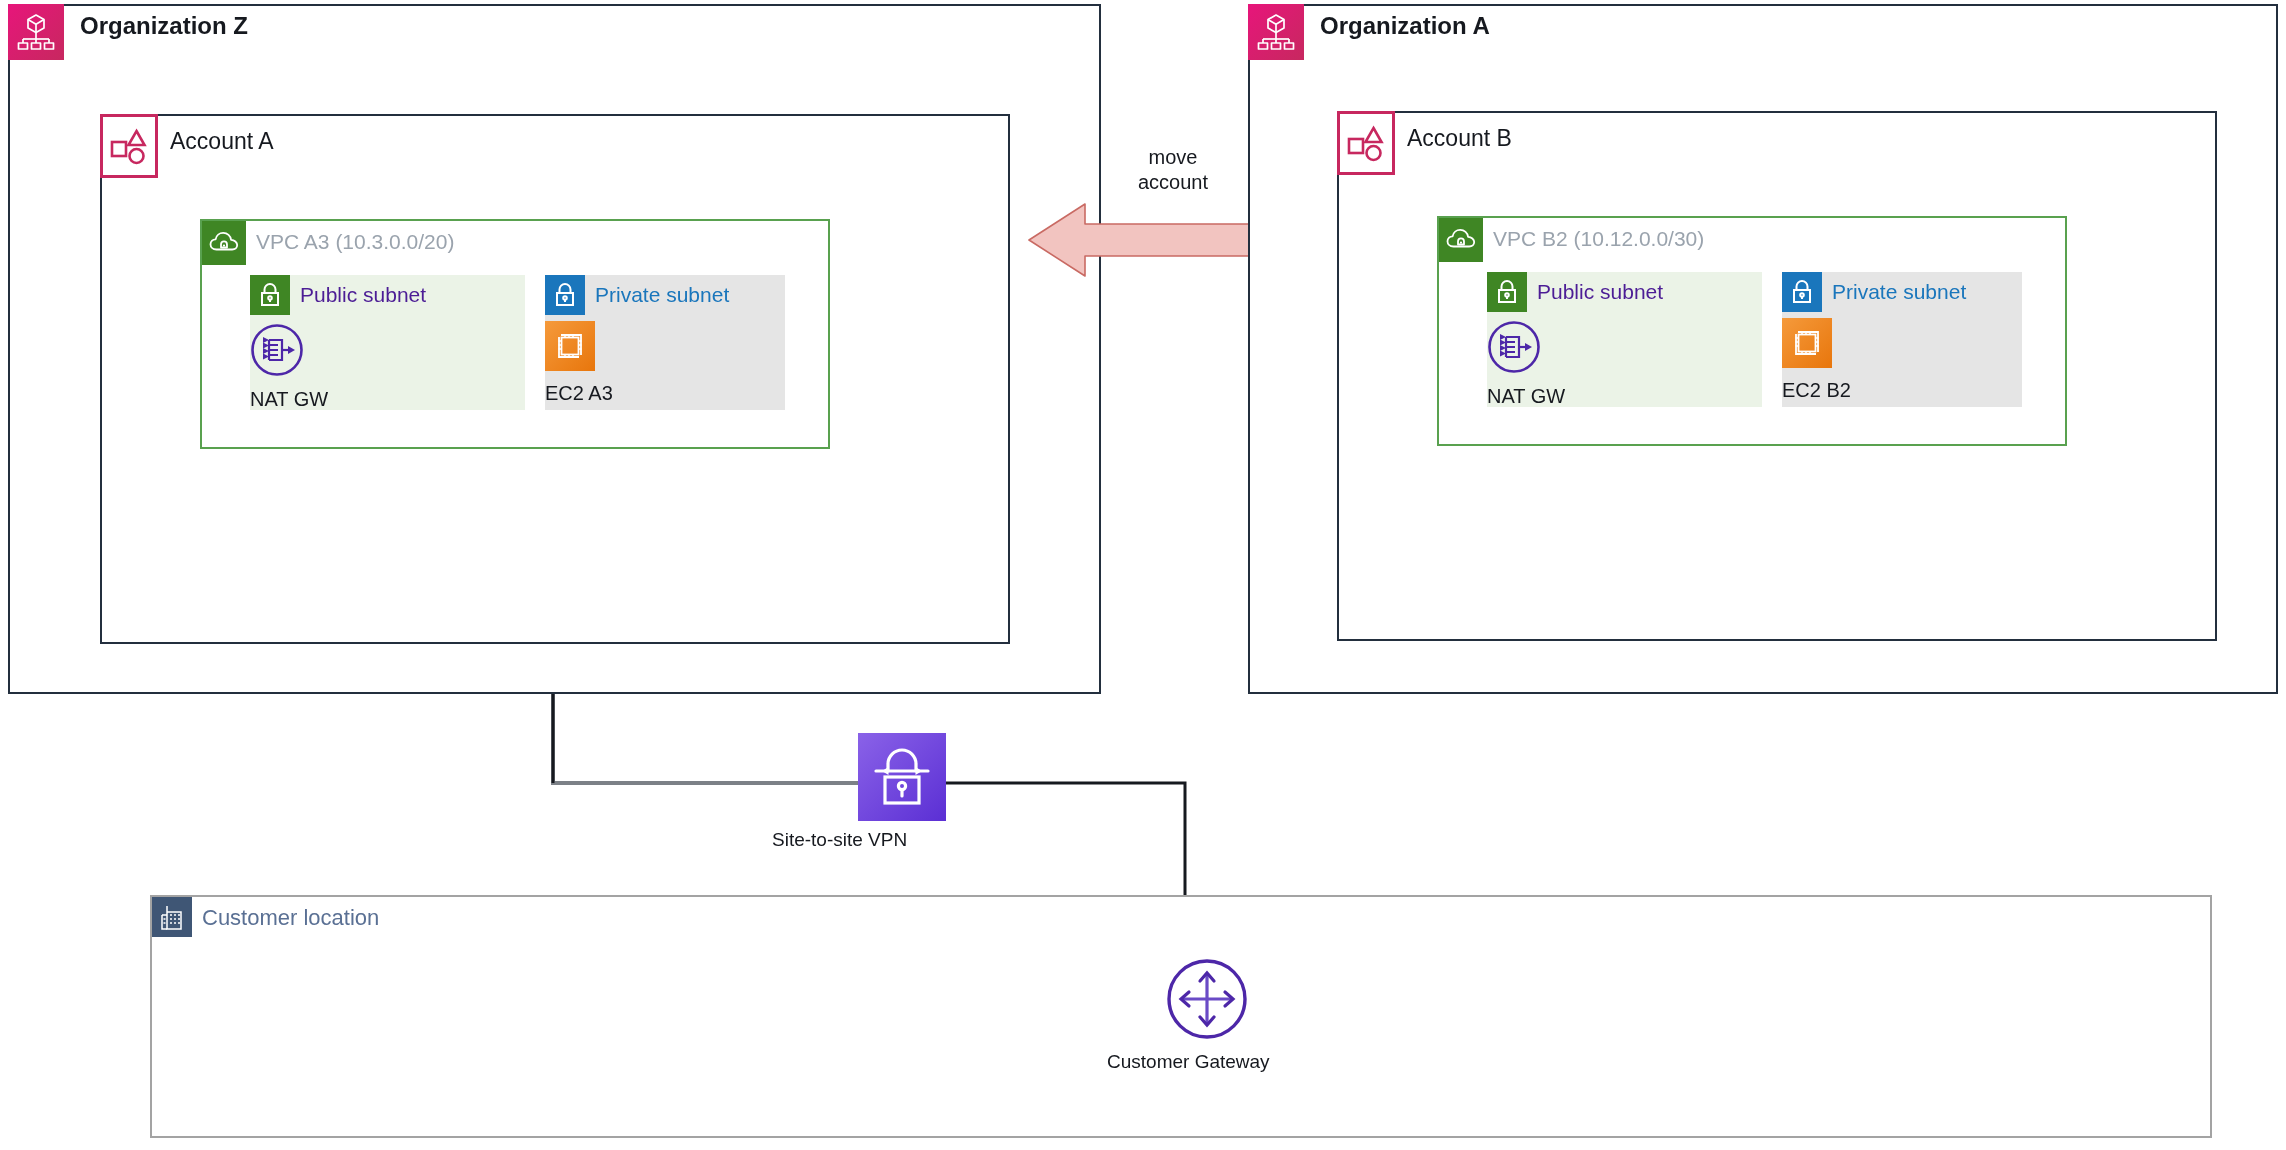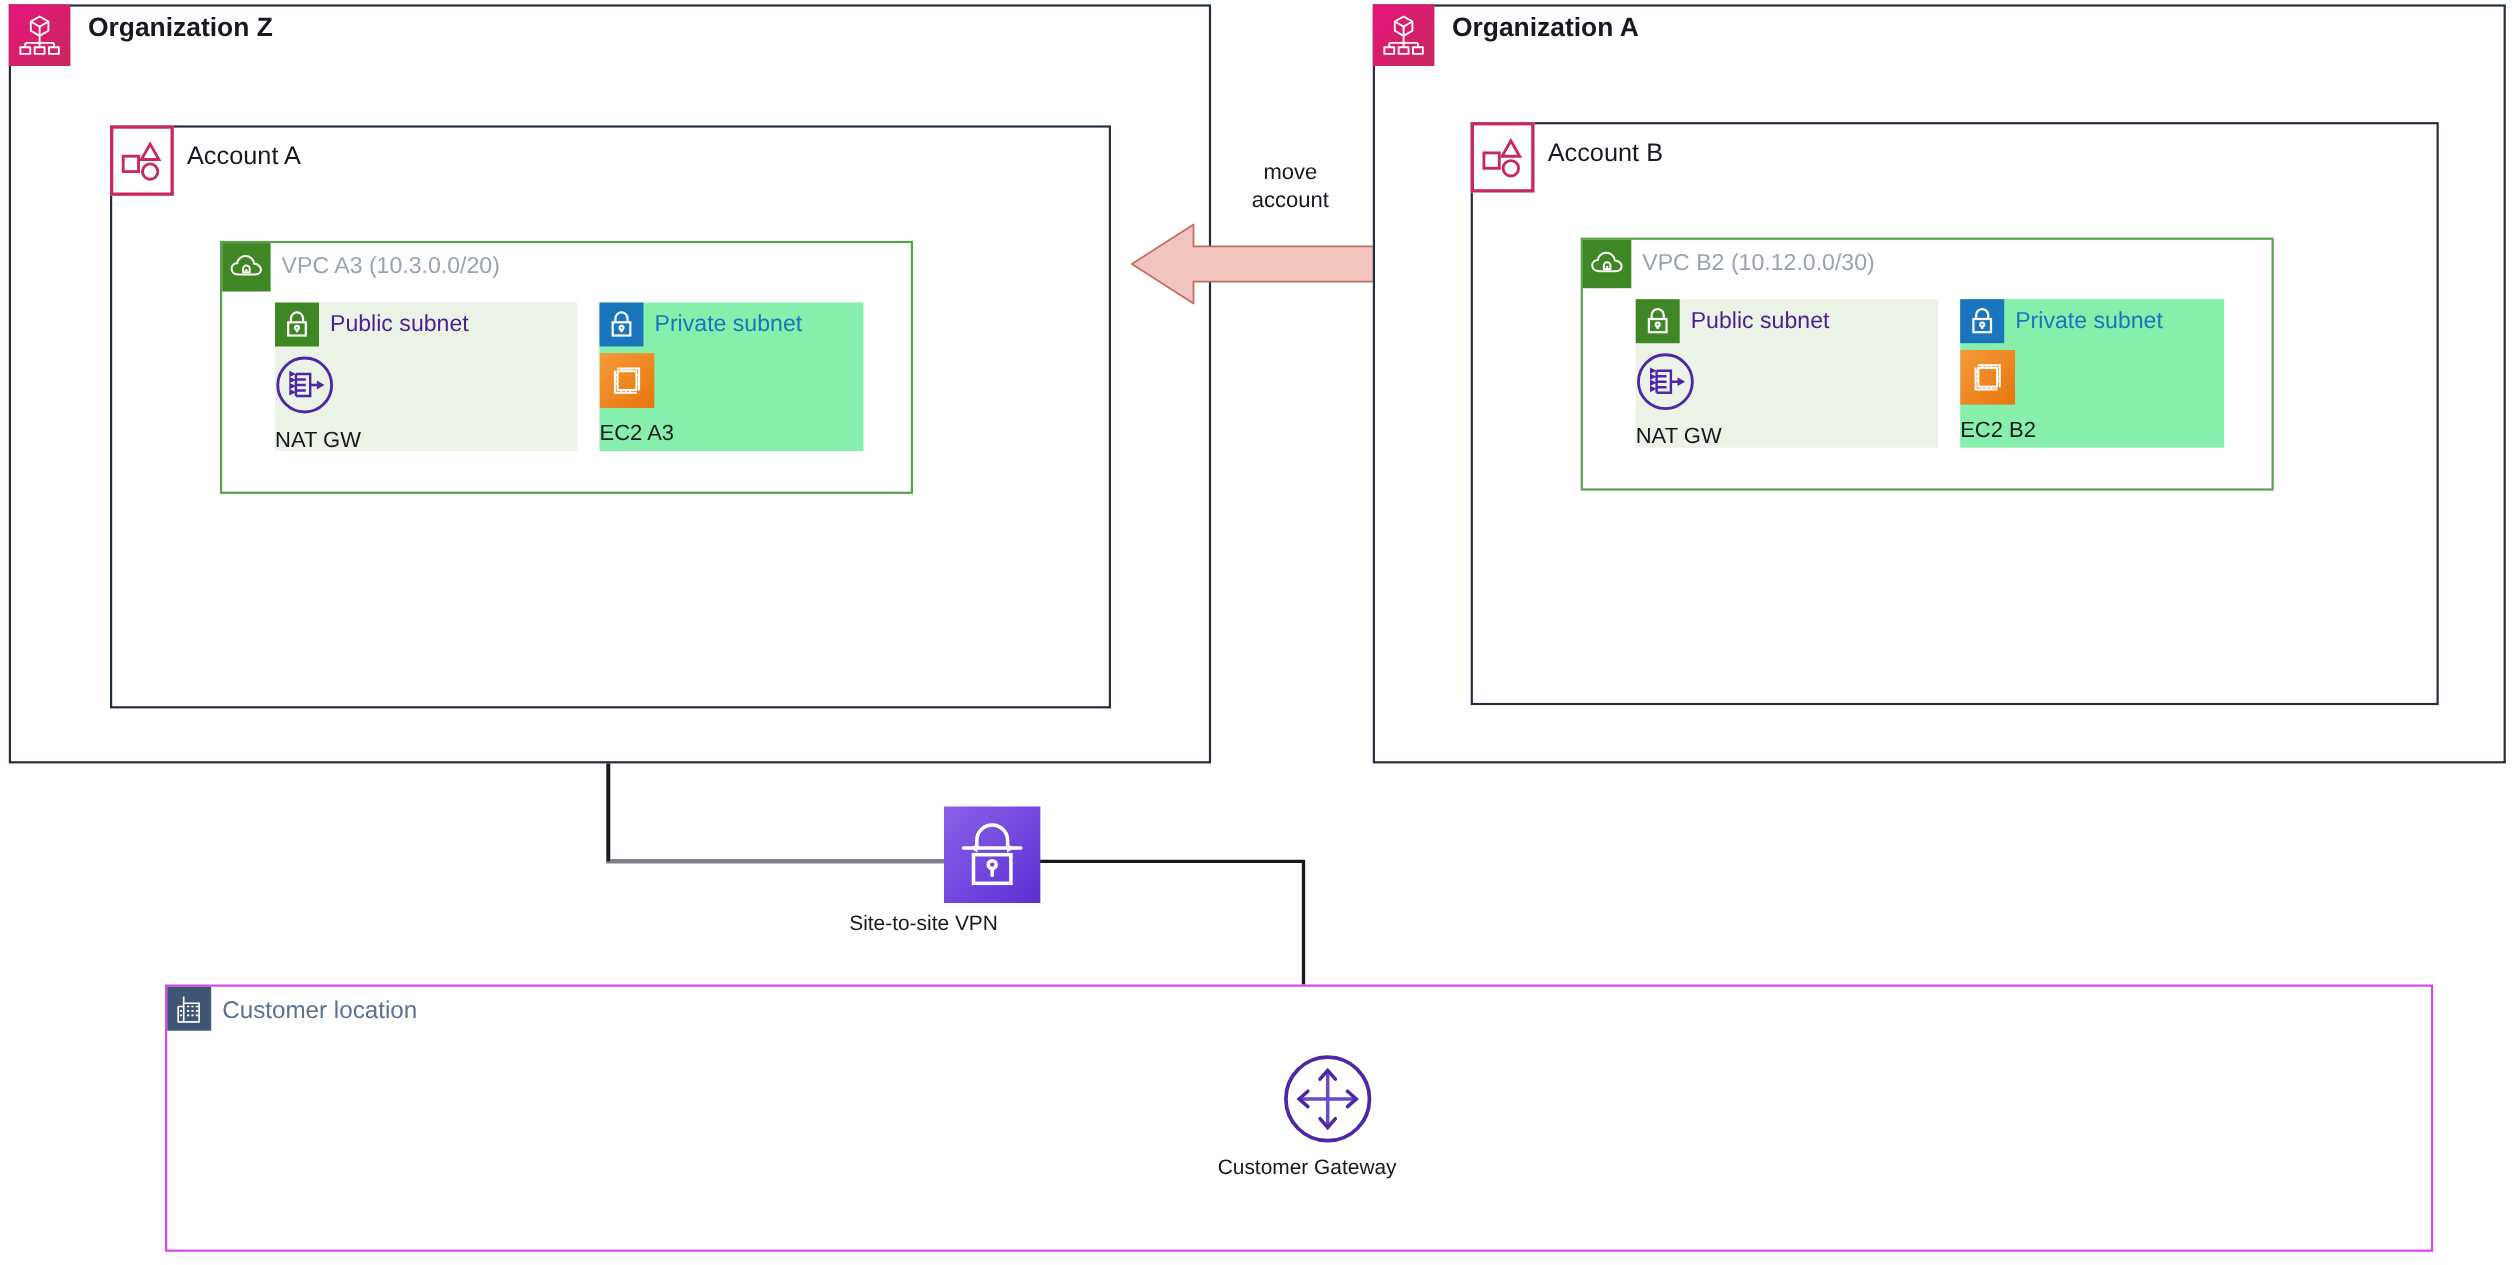--- a/index.html
+++ b/index.html
@@ -68,21 +68,21 @@
   .vpc-title{
     position:absolute;
     left:54px;top:9px;
     font-size:21px;color:#9aa3ad;
     white-space:nowrap;
   }
 
   
   .subnet{position:absolute;}
   .subnet-public{background:#EBF3E7;}
-  .subnet-private{background:#86efac;}
+  .subnet-private{background:#e5e5e5;}
   .subnet-badge{
     position:absolute;left:0;top:0;width:40px;height:40px;
     display:flex;align-items:center;justify-content:center;
   }
   .badge-green{background:#3F8624;}
   .badge-blue{background:#1A76BC;}
   .subnet-label{
     position:absolute;left:50px;top:8px;font-size:21px;white-space:nowrap;
   }
   .label-green{color:#4c1d95;}
@@ -91,21 +91,21 @@
   
   .node{position:absolute;text-align:left;}
   .node-label{
     font-size:20px;color:#16191F;white-space:nowrap;margin-top:6px;
     line-height:1.2;
   }
   .node-label-small{font-size:19px;}
 
   
   .cust-box{
-    border:2px solid #d946ef;
+    border:2px solid #a3a3a3;
     background:#ffffff;
   }
   .cust-badge{
     position:absolute;left:0;top:0;width:40px;height:40px;
     background:#3F5675;display:flex;align-items:center;justify-content:center;
   }
   .cust-title{
     position:absolute;left:50px;top:8px;font-size:22px;color:#5A7094;
     white-space:nowrap;
   }

